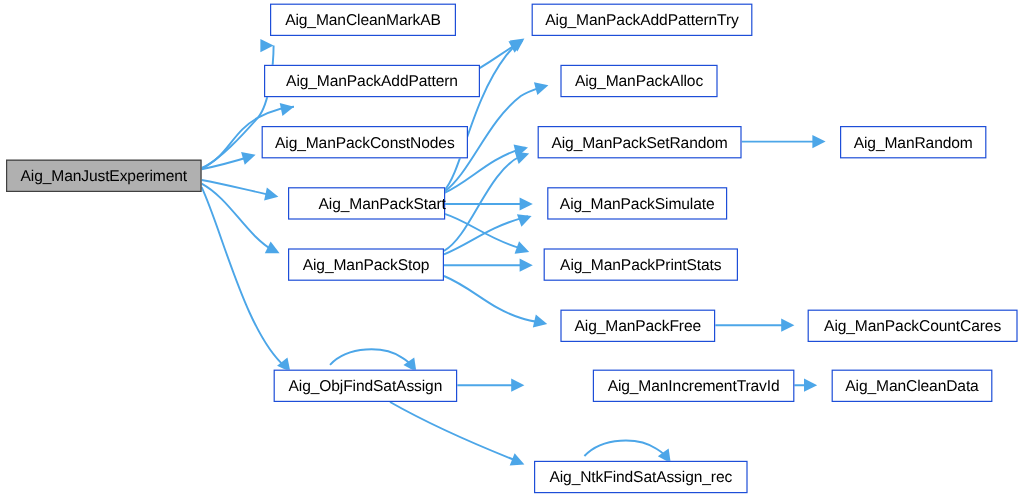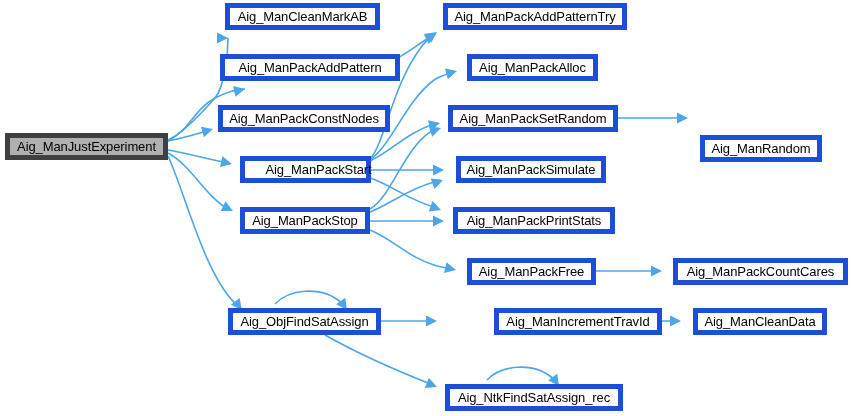--- a/index.html
+++ b/index.html
@@ -18,21 +18,21 @@
   #edge-layer {
     position: absolute;
     left: 0;
     top: 0;
     width: 852px;
     height: 416px;
   }
   .node {
     position: absolute;
     box-sizing: border-box;
-    border: 5px solid #1d4ed8;
+    border: 1px solid #1d4ed8;
     background: #ffffff;
     color: #000000;
     font-size: 13px;
     line-height: 1;
     display: flex;
     align-items: center;
     justify-content: center;
     white-space: nowrap;
     z-index: 5;
   }
@@ -116,21 +116,21 @@
       </div>
       <div class="node" style="left: 467px; top: 54px; width: 131px; height: 27px;">
         <span class="node-label">Aig_ManPackAlloc</span>
       </div>
       <div class="node" style="left: 218px; top: 105px; width: 172px; height: 27px;">
         <span class="node-label">Aig_ManPackConstNodes</span>
       </div>
       <div class="node" style="left: 448px; top: 105px; width: 170px; height: 27px;">
         <span class="node-label">Aig_ManPackSetRandom</span>
       </div>
-      <div class="node" style="left: 700px; top: 105px; width: 122px; height: 27px; margin-top: 30px;">
+      <div class="node" style="left: 700px; top: 105px; width: 122px; height: 27px;">
         <span class="node-label">Aig_ManRandom</span>
       </div>
       <div class="node" style="left: 240px; top: 156px; width: 131px; height: 27px; padding-left: 26px;">
         <span class="node-label">Aig_ManPackStart</span>
       </div>
       <div class="node" style="left: 456px; top: 156px; width: 150px; height: 27px;">
         <span class="node-label">Aig_ManPackSimulate</span>
       </div>
       <div class="node" style="left: 240px; top: 207px; width: 130px; height: 27px;">
         <span class="node-label">Aig_ManPackStop</span>

